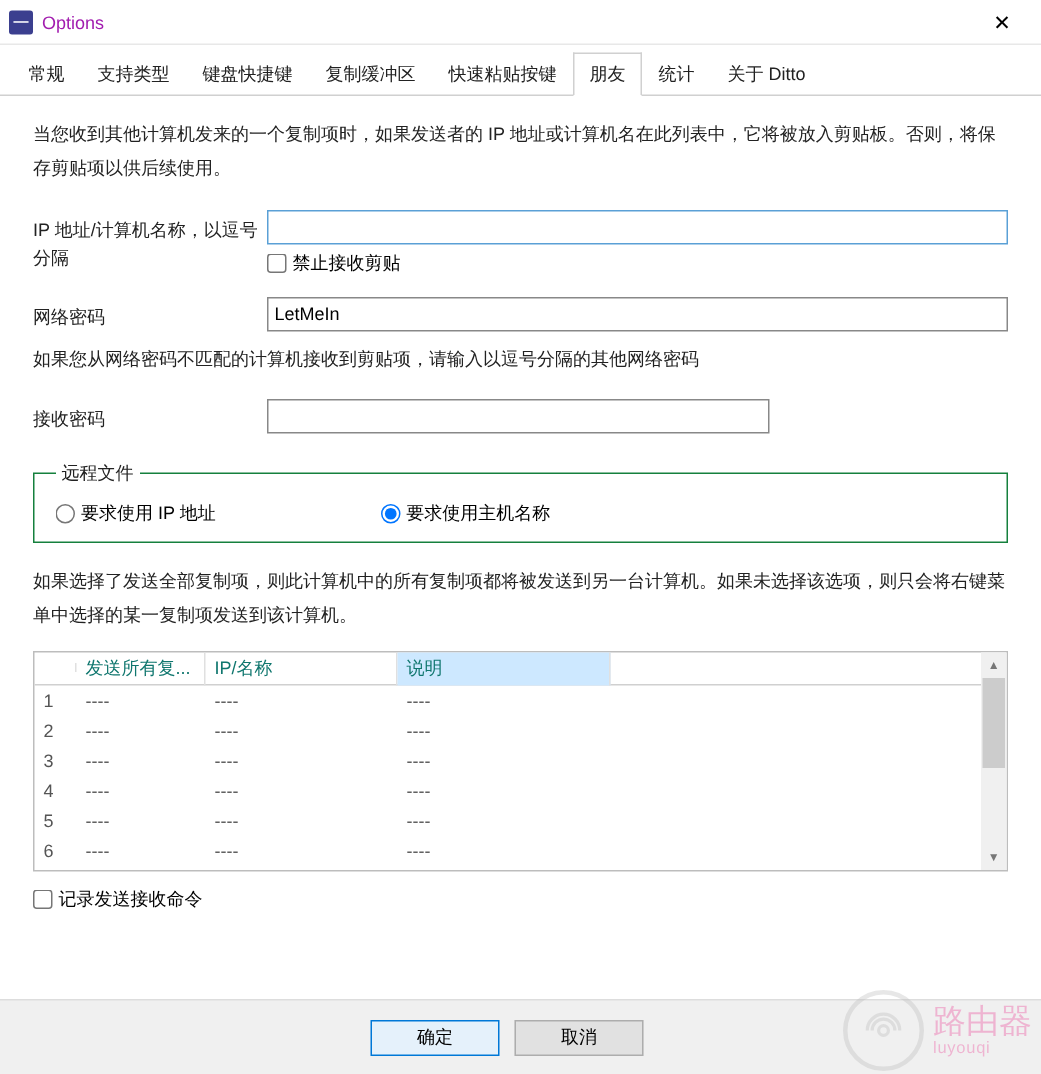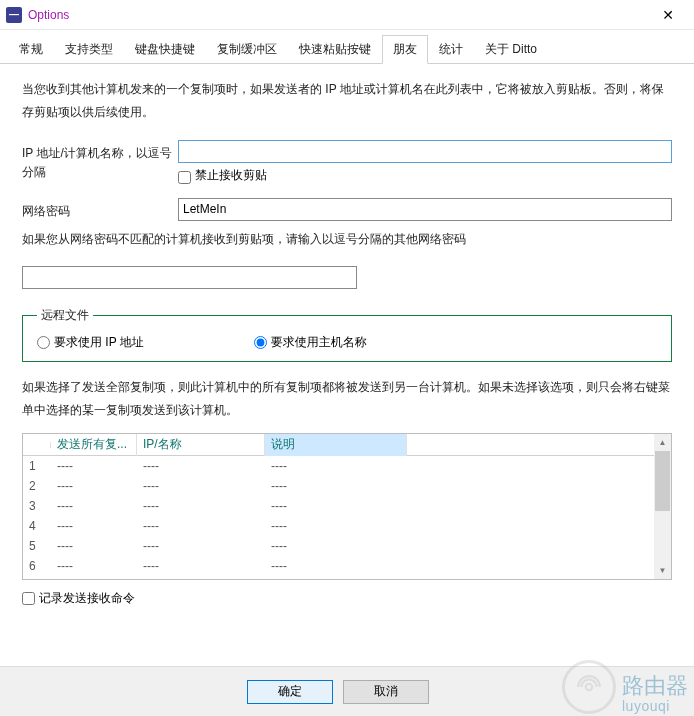--- a/index.html
+++ b/index.html
@@ -64,21 +64,21 @@
 .row .field { flex: 1; }
 input.text {
   width: 100%; height: 23px;
   border: 1px solid #5aa0d6;
   padding: 2px 4px;
   font-family: inherit; font-size: 12px;
   outline: none;
 }
 input.text.net { border-color: #888; }
 input.text.recv { border-color: #888; width: 335px; }
-.chk-row { display: flex; align-items: flex-end; gap: 4px; margin-top: 4px; margin-bottom: 8px;}
+.chk-row { display: flex; align-items: center; gap: 4px; margin-top: 4px; margin-bottom: 8px;}
 .chk-row input[type=checkbox] { width: 13px; height: 13px; }
 .hint { margin: 10px 0 18px 0; color: #222; }
 fieldset.remote {
   border: 1px solid #15803d;
   padding: 10px 14px 10px 14px;
   margin-bottom: 14px;
 }
 fieldset.remote legend { padding: 0 4px; color: #222; }
 .radios { display: flex; gap: 110px; align-items: center; }
 .radios label { display: flex; align-items: center; gap: 4px; }
@@ -136,31 +136,31 @@
   min-width: 86px; height: 24px;
   border: 1px solid #adadad;
   background: #e1e1e1;
   display: flex; align-items: center; justify-content: center;
   cursor: default;
 }
 .btn.primary { border: 1px solid #0078d7; background:#e5f1fb;}
 .watermark {
   position: absolute;
   right: 6px; bottom: 2px;
-  display: flex; align-items: flex-end; gap: 6px;
-  opacity: 0.35; color: #0369a1;
+  display: flex; align-items: center; gap: 6px;
+  opacity: 0.35; color: #ec4899;
   pointer-events:none;
 }
 .watermark .circ {
   width: 54px; height: 54px; border: 3px solid #bbb; border-radius: 50%;
   display:flex;align-items:center;justify-content:center;
 }
 .watermark .circ svg { width: 26px; height: 26px; }
 .watermark .txt { font-size: 22px; line-height:1.1;}
-.watermark .txt small{font-size:14px;display:block;letter-spacing:0.5px;}
+.watermark .txt small{font-size:11px;display:block;letter-spacing:0.5px;}
 </style>
 </head>
 <body>
 
 <div class="titlebar">
   <span class="app-icon">—</span>
   <span class="title">Options</span>
   <div class="close">✕</div>
 </div>
 
@@ -192,20 +192,21 @@
   <div class="row">
     <div class="label">网络密码</div>
     <div class="field">
       <input class="text net" type="text" value="LetMeIn" style="">
     </div>
   </div>
 
   <p class="hint">如果您从网络密码不匹配的计算机接收到剪贴项，请输入以逗号分隔的其他网络密码</p>
 
   <div class="row" style="margin-bottom:18px;">
+    <div class="label">接收密码</div>
     <div class="field">
       <input class="text recv" type="text" value="" style="">
     </div>
   </div>
 
   <fieldset class="remote">
     <legend>远程文件</legend>
     <div class="radios">
       <label>
         <input type="radio" name="rf" style="">

